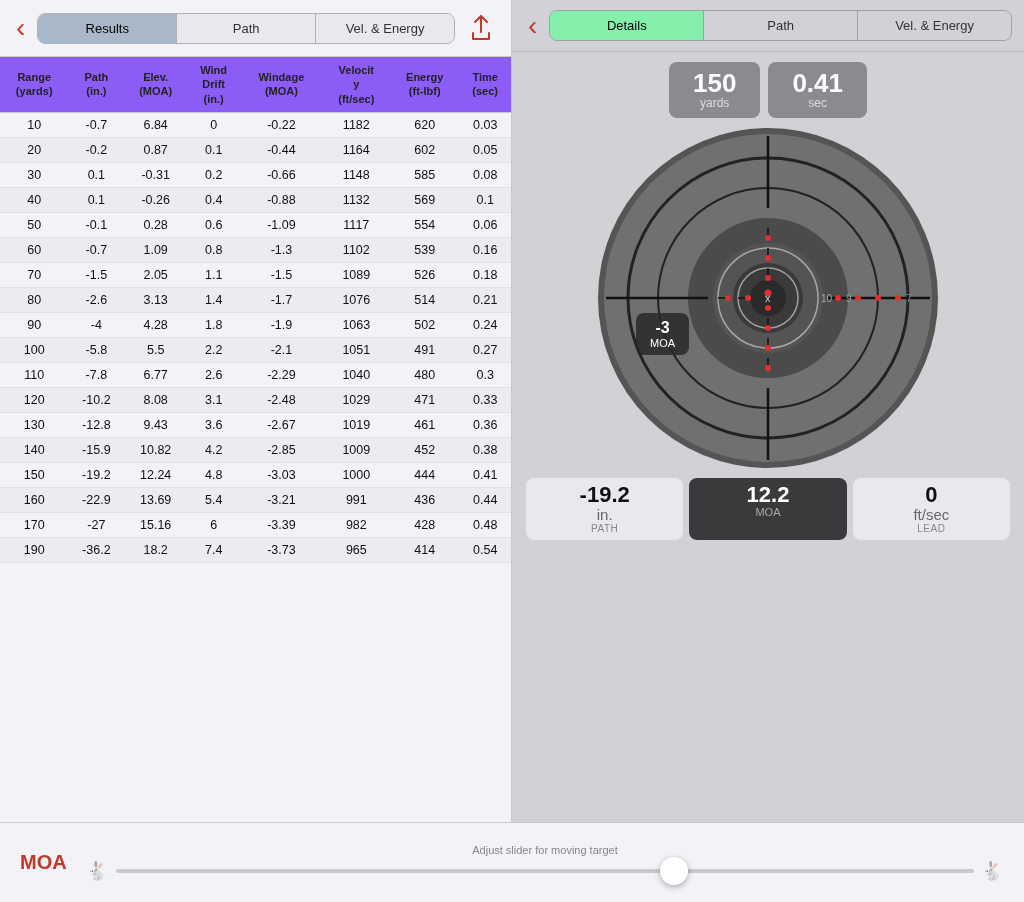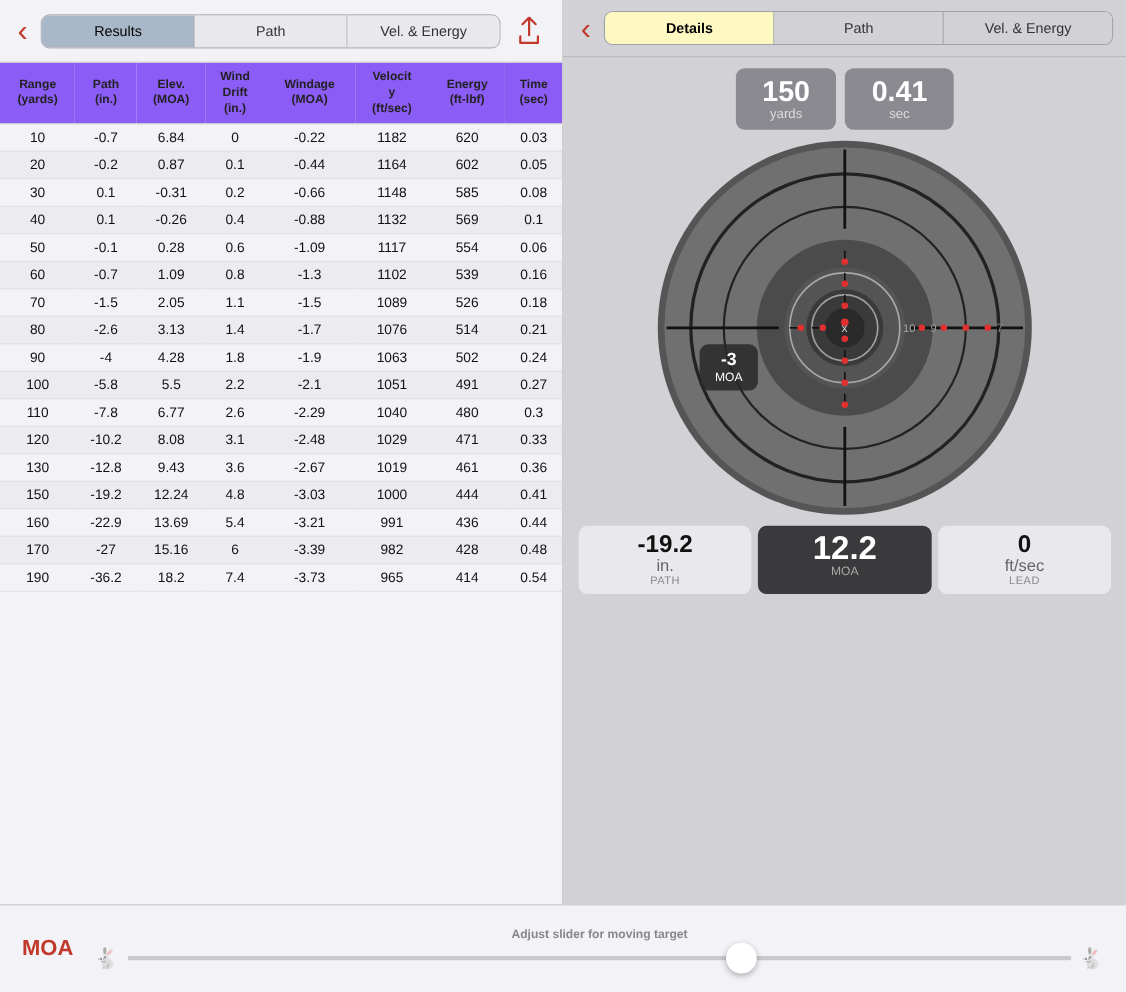--- a/index.html
+++ b/index.html
@@ -156,23 +156,23 @@
       padding: 7px 10px;
       font-size: 13px;
       text-align: center;
       cursor: pointer;
       background: #d1d1d6;
       color: #333;
       border-right: 1px solid #a0a0a8;
     }
     .right-tab-btn:last-child { border-right: none; }
     .right-tab-btn.active {
-      background: #fef9c3;
+      background: #86efac;
       color: #000;
-      font-weight: 700;
+      font-weight: 400;
     }
 
     
     .right-content {
       flex: 1;
       display: flex;
       flex-direction: column;
       align-items: center;
       padding: 10px;
       position: relative;
@@ -261,21 +261,21 @@
     .stat-box-dark {
       background: #3a3a3c;
       border-radius: 8px;
       padding: 6px 10px;
       text-align: center;
       color: white;
       flex: 1;
     }
 
     .stat-box-dark .stat-value {
-      font-size: 30px;
+      font-size: 22px;
       font-weight: 700;
       color: white;
       line-height: 1;
     }
 
     .stat-box-dark .stat-unit {
       font-size: 11px;
       color: #aaa;
     }
 
@@ -321,21 +321,20 @@
       font-weight: 600;
       min-width: 50px;
     }
 
     .slider-section {
       flex: 1;
       display: flex;
       flex-direction: column;
       align-items: center;
       gap: 4px;
-      font-weight: bold;
     }
 
     .slider-hint {
       font-size: 11px;
       color: #888;
     }
 
     .slider-row {
       display: flex;
       align-items: center;
@@ -527,20 +526,30 @@
               <td>130</td>
               <td>-12.8</td>
               <td>9.43</td>
               <td>3.6</td>
               <td>-2.67</td>
               <td>1019</td>
               <td>461</td>
               <td>0.36</td>
             </tr>
             <tr>
+              <td>140</td>
+              <td>-15.9</td>
+              <td>10.82</td>
+              <td>4.2</td>
+              <td>-2.85</td>
+              <td>1009</td>
+              <td>452</td>
+              <td>0.38</td>
+            </tr>
+            <tr>
               <td>150</td>
               <td>-19.2</td>
               <td>12.24</td>
               <td>4.8</td>
               <td>-3.03</td>
               <td>1000</td>
               <td>444</td>
               <td>0.41</td>
             </tr>
             <tr>

